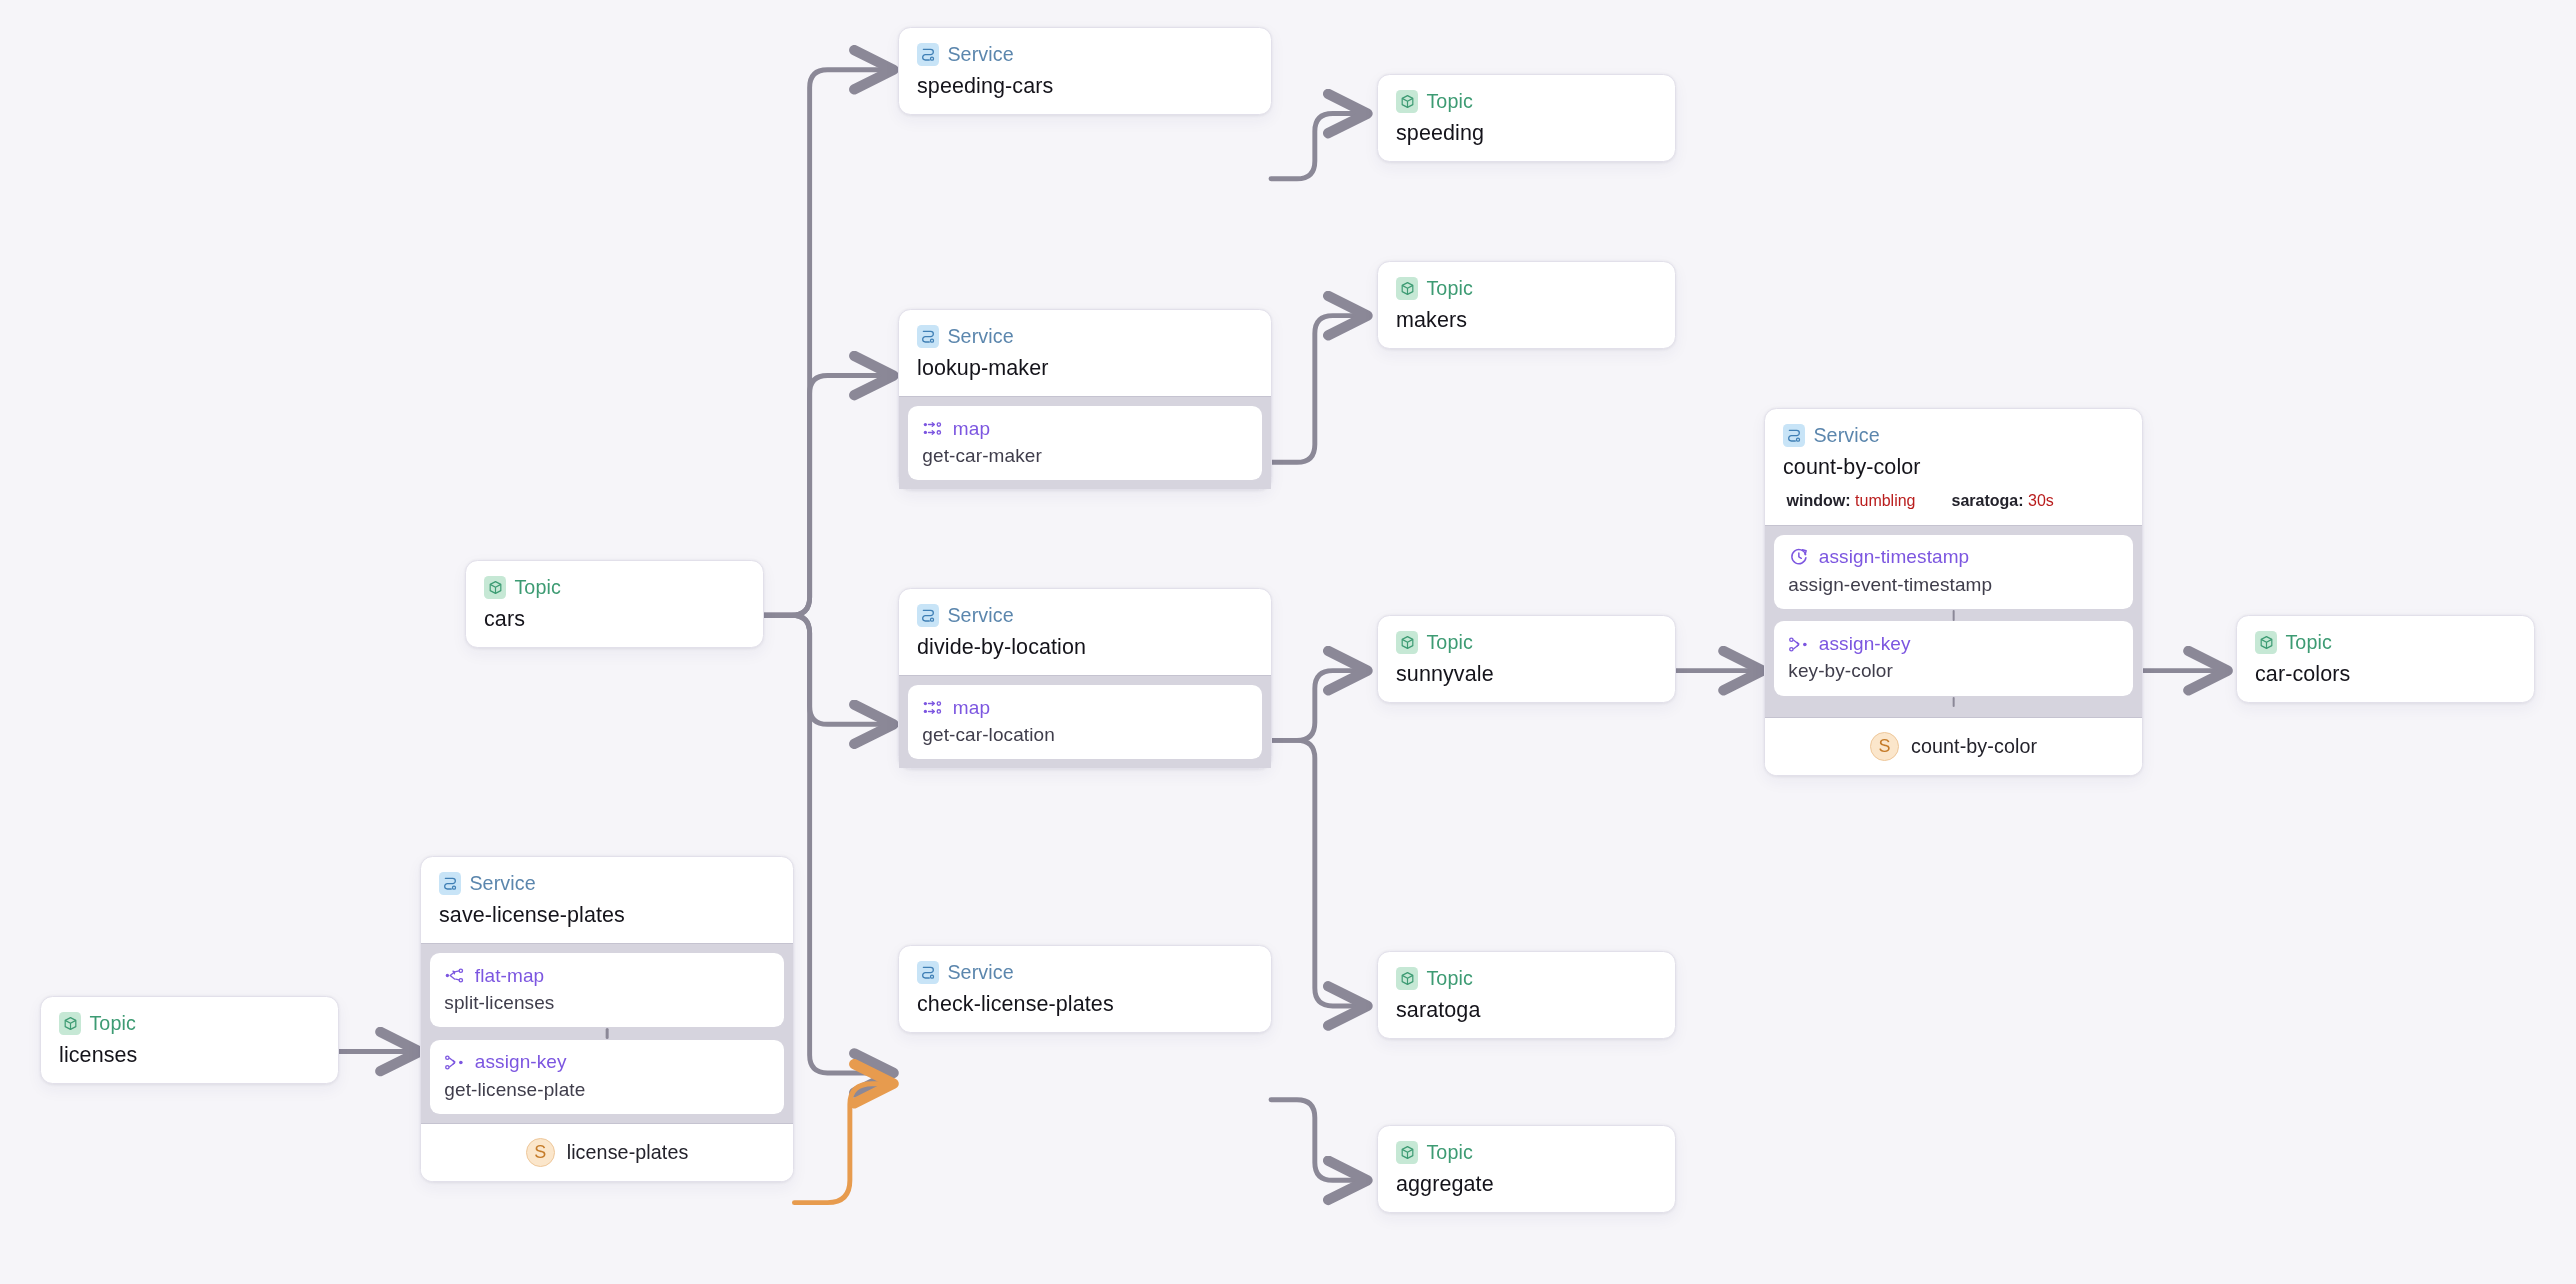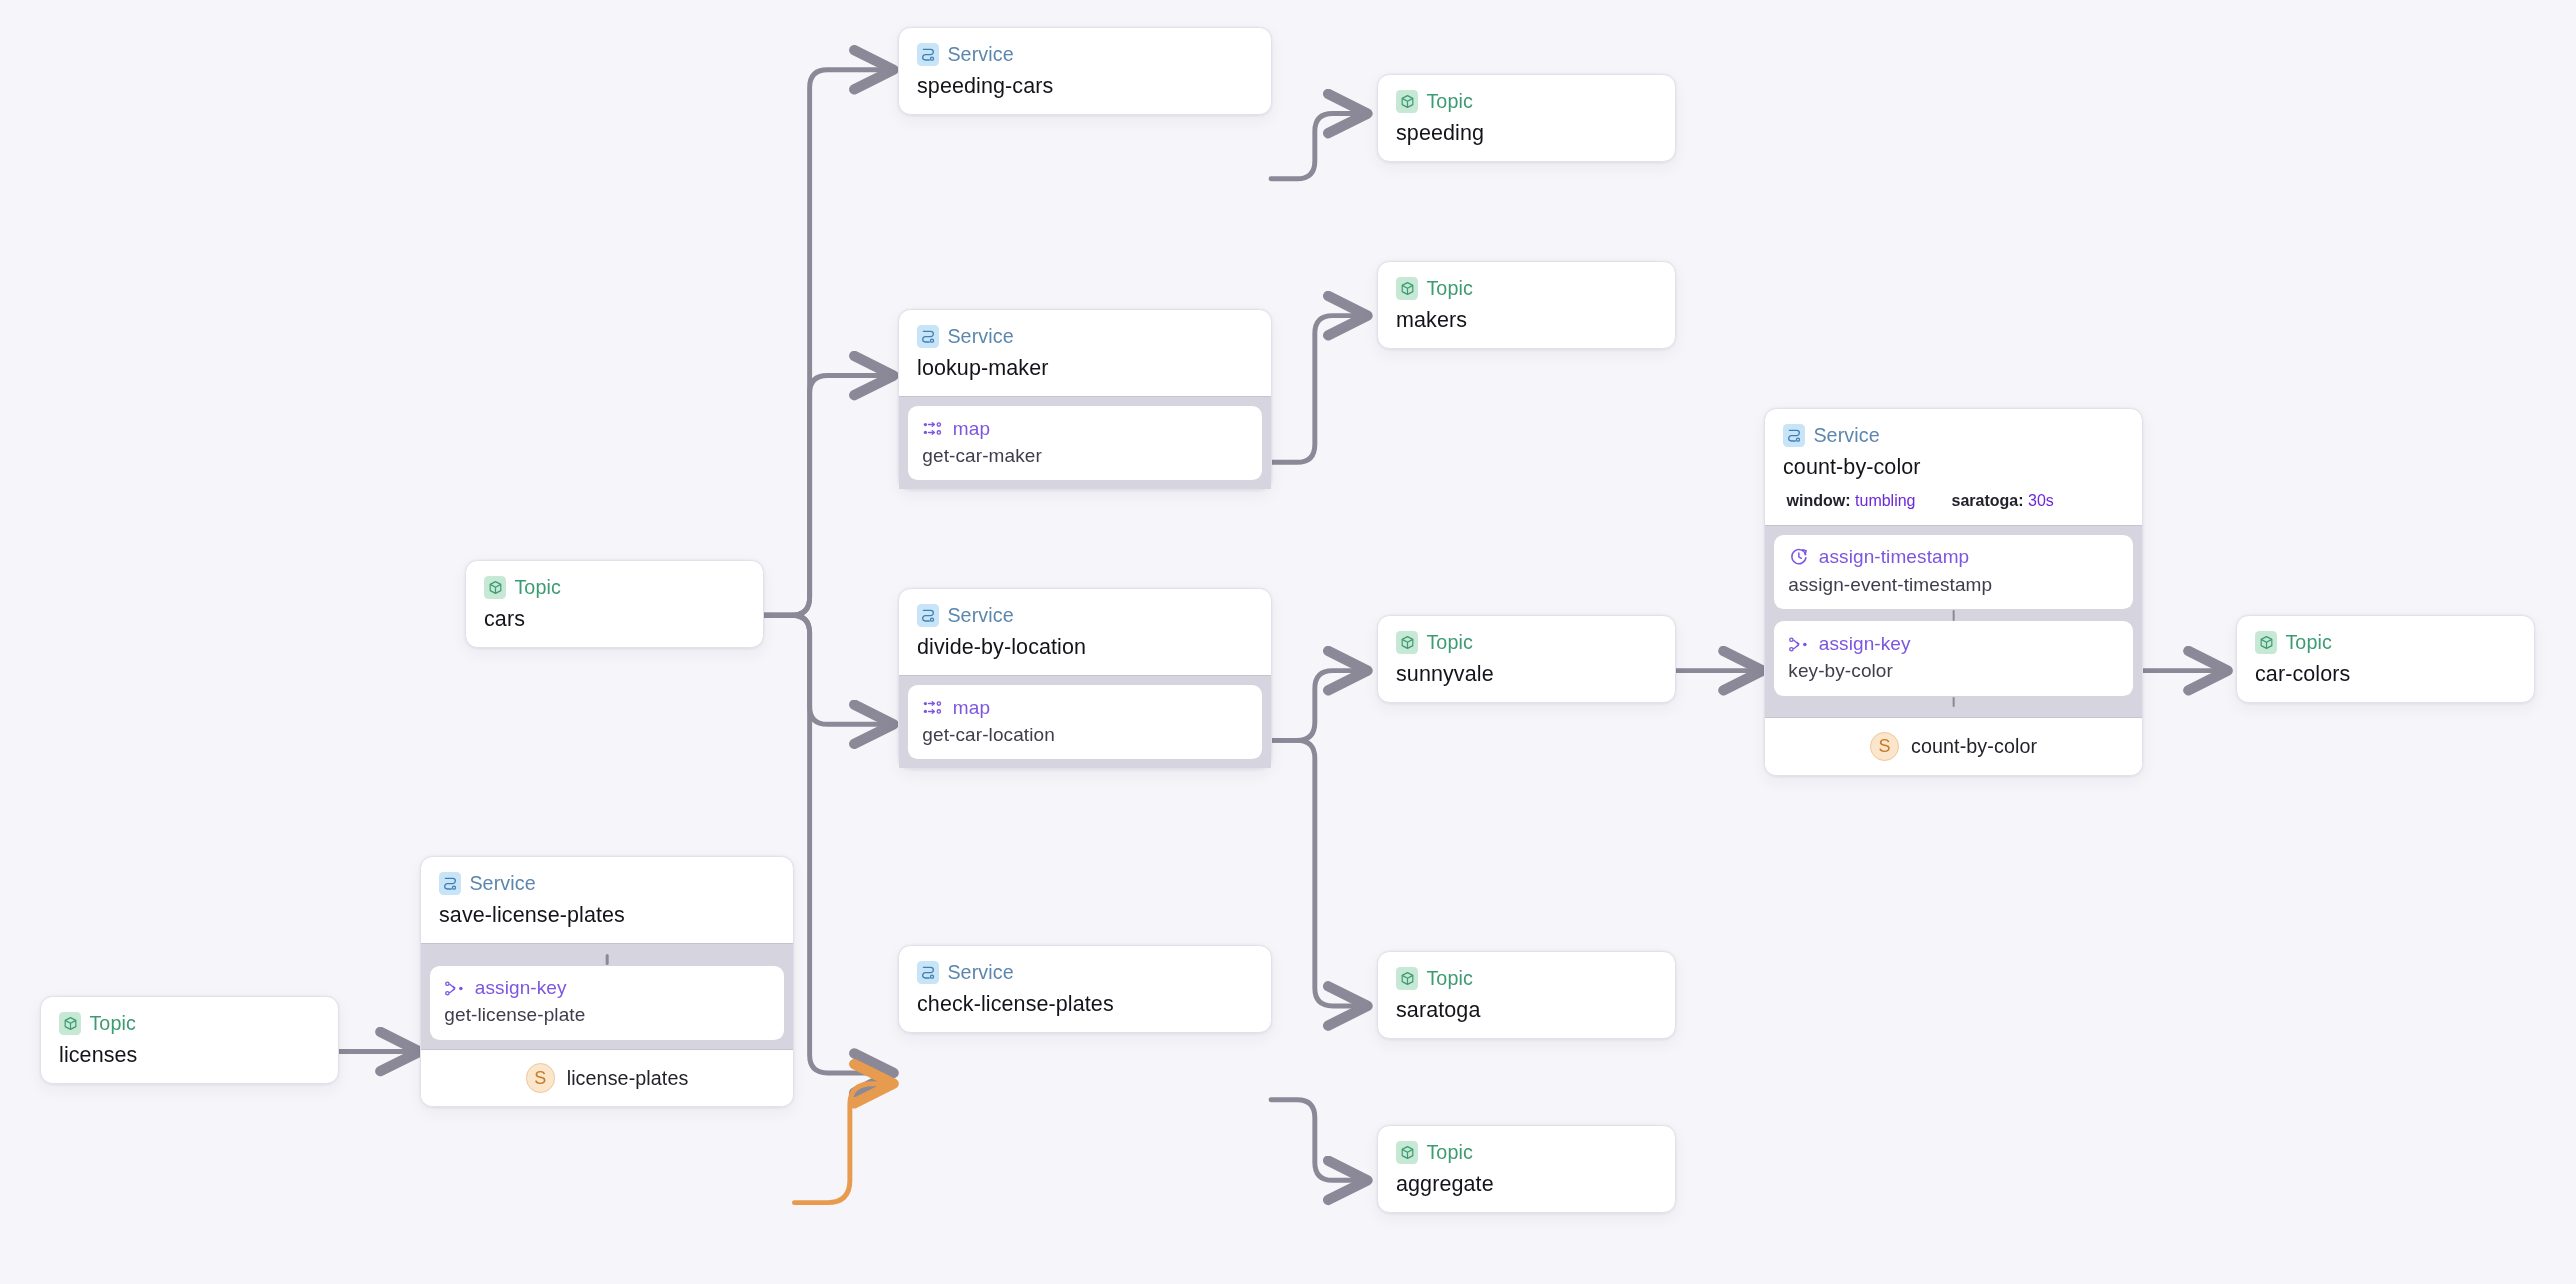--- a/index.html
+++ b/index.html
@@ -34,21 +34,21 @@
   .type-label.service { color: #5b86ad; }
   .type-label.topic   { color: #3d9b73; }
   .node-name {
     font-size: 21.5px; color: #14131a; margin-top: 8px; letter-spacing: 0.1px;
   }
   .meta-row {
     display: flex; gap: 36px; margin-top: 11.6px; padding-left: 3.6px;
     font-size: 16px;
   }
   .meta-k { color: #23222b; font-weight: bold; }
-  .meta-v { color: #6d28d9; text-align: center; }
+  .meta-v { color: #b91c1c; text-align: center; }
   .meta-item { white-space: nowrap; }
 
   
   .ops {
     background: #d6d4de;
     border-top: 0.9px solid #c5c3d0;
     padding: 9px;
     display: flex; flex-direction: column; gap: 0;
   }
   .op {
@@ -257,20 +257,36 @@
           <svg width="16" height="16" viewBox="0 0 24 24" fill="none" stroke="#3f7fb5" stroke-width="1.9" stroke-linecap="round" stroke-linejoin="round">
               <path d="M5 5h11a4 4 0 0 1 0 8H8a4 4 0 0 0 0 8h6"></path>
               <circle cx="18" cy="19" r="2.3"></circle>
             </svg>
         </span>
         <span class="type-label service">Service</span>
       </div>
       <div class="node-name">save-license-plates</div>
     </div>
     <div class="ops">
+      <div class="op">
+        <div class="op-row">
+          <span class="op-icon">
+            <svg width="20.6" height="19" viewBox="0 0 26 22" fill="none" stroke="#7c56e0" stroke-width="1.7" stroke-linecap="round">
+              <circle cx="3" cy="11" r="2.1" fill="#7c56e0" stroke="none"></circle>
+              <path d="M6.5 11 12 6.5M6.5 11 12 15.5"></path>
+              <path d="M10 5.6 12.4 6.4l-.7 2.4" stroke-linejoin="round"></path>
+              <circle cx="20" cy="5" r="2.1"></circle>
+                <circle cx="20" cy="17" r="2.1"></circle>
+              <path d="M13.5 6 17.8 5.2M13.5 15.5 17.8 16.5"></path>
+            </svg>
+          </span>
+          <span class="op-kind">flat-map</span>
+        </div>
+        <div class="op-name">split-licenses</div>
+      </div>
       <div class="op-sep"></div>
       <div class="op">
         <div class="op-row">
           <span class="op-icon">
             <svg width="20.6" height="19" viewBox="0 0 26 22" fill="none" stroke="#7c56e0" stroke-width="1.7" stroke-linecap="round">
               <circle cx="3" cy="5" r="2.1"></circle>
                 <circle cx="3" cy="17" r="2.1"></circle>
               <path d="M6 5.6 12 10.3M6 16.4 12 11.7"></path>
               <path d="M10 8.3 12.5 10.3l-2 2.2" stroke-linejoin="round"></path>
               <circle cx="20" cy="11" r="2.3" fill="#7c56e0" stroke="none"></circle>

